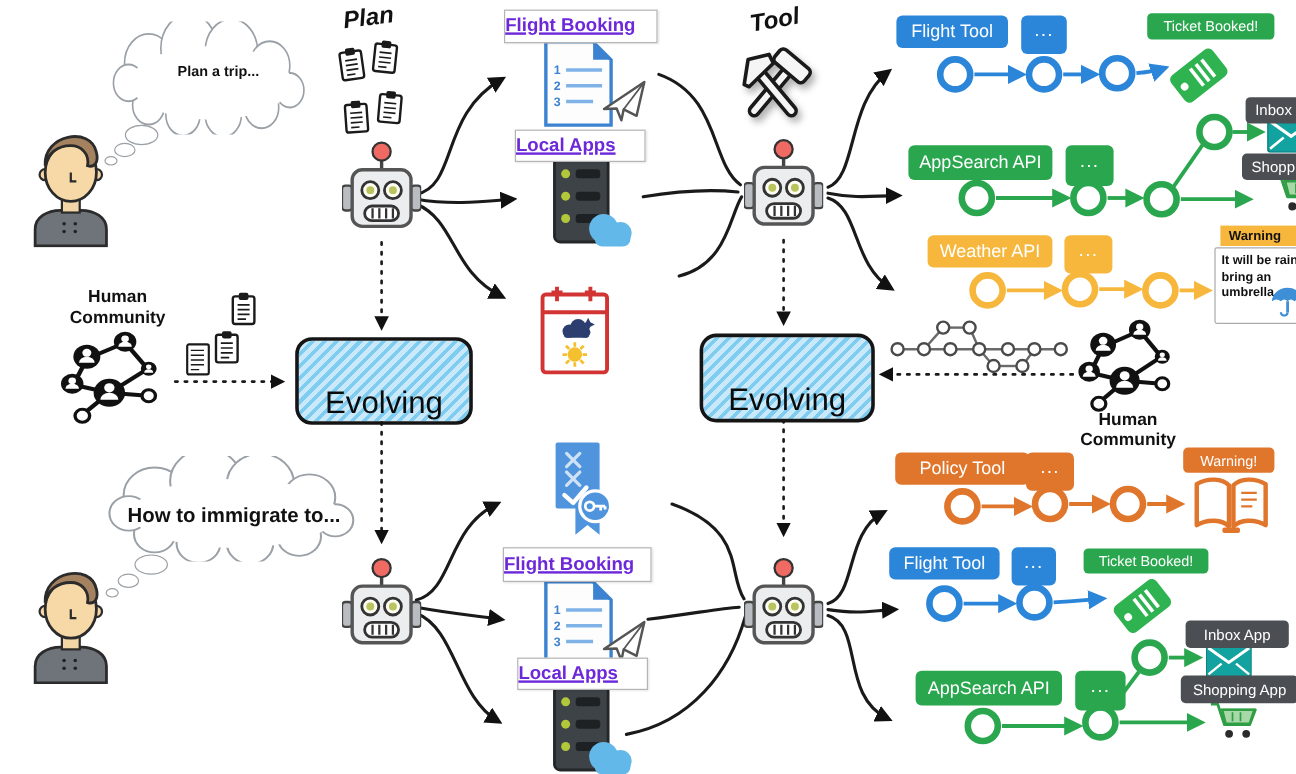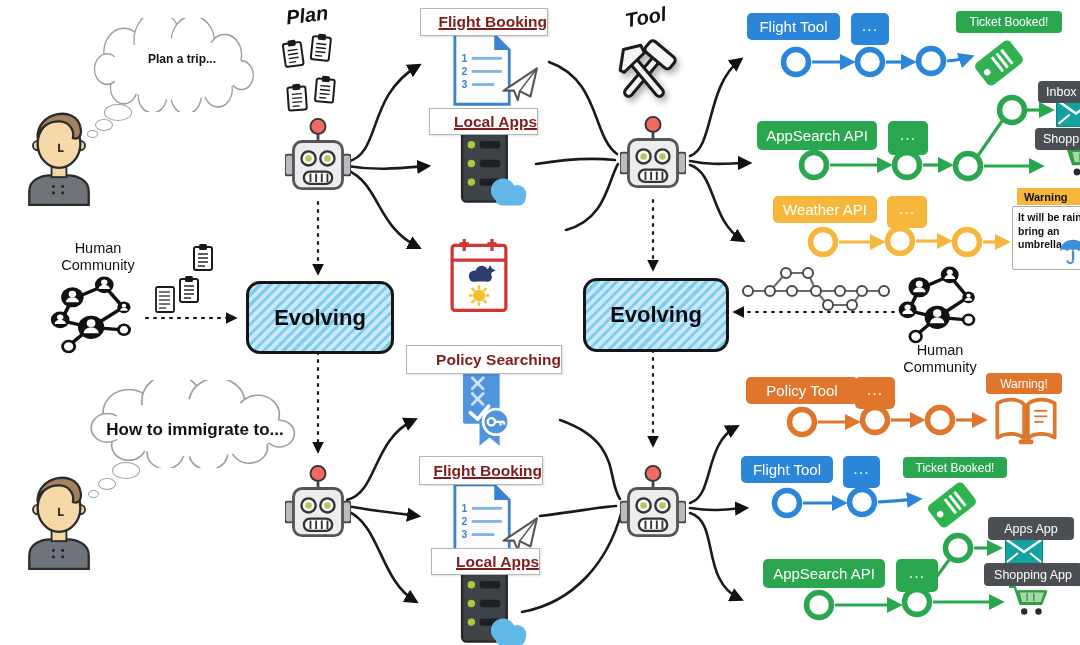--- a/index.html
+++ b/index.html
@@ -24,34 +24,34 @@
   .edge { fill:none; stroke:#6a6a6a; stroke-width:2; }
 
   .badge { position:absolute; z-index:3; color:#fff; font-weight:normal; border-radius:5px;
            display:flex; align-items:center; justify-content:center; font-size:15px; }
   .badge.sm { font-size:12px; border-radius:4px; }
   .badge.dk { background:#4b4f54; border-radius:4px; justify-content:flex-start; padding-left:8px;
               font-size:12.5px; }
   .dots { padding-bottom:6px; font-size:16px; letter-spacing:1px; }
 
   .taskbox { position:absolute; z-index:3; background:#fff; border:1.5px solid #b5b5b5;
-             display:flex; align-items:center; justify-content:flex-end; font-weight:bold;
-             font-size:15.5px; color:#7f1d1d; box-shadow:1px 1px 2px rgba(0,0,0,0.12); }
+             display:flex; align-items:center; justify-content:flex-start; font-weight:bold;
+             font-size:15.5px; color:#6d28d9; box-shadow:1px 1px 2px rgba(0,0,0,0.12); }
   .und { text-decoration:underline; text-decoration-thickness:2px; }
 
   .evolving { position:absolute; z-index:3; border:3px solid #151515; border-radius:14px;
               background:repeating-linear-gradient(135deg,#7ecdf1 0 3px,#c9e9fa 3px 7px);
-              display:flex; align-items:center; justify-content:center; font-size:22px;
-              font-weight:bold; color:#0b0b0b; }
+              display:flex; align-items:flex-end; justify-content:center; font-size:26px;
+              font-weight:normal; color:#0b0b0b; }
 
   .hand { position:absolute; z-index:3; font-weight:bold; font-style:italic; font-size:20px;
           color:#111; transform:rotate(-7deg); }
   .cloudtext { position:absolute; z-index:3; font-weight:bold; font-size:12px; color:#111;
                text-align:center; }
-  .hclabel { position:absolute; z-index:3; font-weight:normal; font-size:14.5px; line-height:17px;
+  .hclabel { position:absolute; z-index:3; font-weight:bold; font-size:14.5px; line-height:17px;
              color:#111; text-align:center; }
   .puff { position:absolute; z-index:2; background:#fff; border:1.6px solid #9aa0a6;
           border-radius:50%; }
   .warnbox { position:absolute; z-index:3; background:#fff; border:1.5px solid #aaa;
              border-radius:2px; font-size:10.5px; font-weight:bold; color:#111;
              line-height:13.5px; padding:4px 0 0 5px; }
   .warntab { position:absolute; z-index:4; background:#f6b73c; color:#111; font-weight:bold;
              font-size:11px; display:flex; align-items:center; padding-left:7px; }
   .shadowed { filter:drop-shadow(3px 4px 3px rgba(0,0,0,0.30)); }
 </style>
@@ -470,23 +470,20 @@
     <span>Evolving</span>
   </div>
   <div class="evolving" style="left:583px; top:278px; width:140px; height:68px">
     <span>Evolving</span>
   </div>
   <svg class="abs lay2" style="left:896px; top:264px" width="86" height="80" viewBox="0 0 96 96" preserveAspectRatio="none">
       <use href="#def-network"></use>
     </svg>
   <div class="hclabel" style="left:890px; top:342px; width:100px">Human Community</div>
 
-  <div class="taskbox" style="left:406px; top:345px; width:154px; height:27px">
-    <span>Policy Searching</span>
-  </div>
   <svg class="abs lay2" style="left:452px; top:368px" width="66" height="82" viewBox="0 0 72 88">
       <use href="#def-ribbon"></use>
     </svg>
 
   <div class="taskbox" style="left:419px; top:456px; width:122px; height:27px">
     <span class="und">Flight Booking</span>
   </div>
   <svg class="abs lay2" style="left:450px; top:483px" width="96" height="75" viewBox="0 0 100 80">
       <use href="#def-doc"></use>
     </svg>
@@ -544,21 +541,21 @@
 
   <div class="badge" style="left:741px; top:456px; width:92px; height:27px; background:#2b86d9">Flight Tool</div>
   <div class="badge dots" style="left:843px; top:456px; width:37px; height:26px; background:#2b86d9">...</div>
   <div class="badge sm" style="left:903px; top:457px; width:104px; height:21px; background:#2aa74e">Ticket Booked!</div>
   <svg class="abs lay2" style="left:925px; top:478px" width="54" height="54" viewBox="0 0 54 54">
       <use href="#def-tag"></use>
     </svg>
 
   <div class="badge" style="left:763px; top:559px; width:122px; height:29px; background:#2aa74e">AppSearch API</div>
   <div class="badge dots" style="left:896px; top:559px; width:42px; height:27px; background:#2aa74e">...</div>
-  <div class="badge dk" style="left:988px; top:517px; width:86px; height:23px; justify-content:center; padding-left:0">Apps App</div>
+  <div class="badge dk" style="left:988px; top:517px; width:86px; height:23px; justify-content:center; padding-left:0">Inbox App</div>
   <svg class="abs lay2" style="left:1005px; top:537px" width="38" height="28" viewBox="0 0 38 28">
       <use href="#def-envelope"></use>
     </svg>
   <div class="badge dk" style="left:984px; top:563px; width:98px; height:23px; justify-content:center; padding-left:0">Shopping App</div>
   <svg class="abs lay2" style="left:1007px; top:583px" width="44" height="38" viewBox="0 0 46 40">
       <use href="#def-cart"></use>
     </svg>
 
 </div>
 

